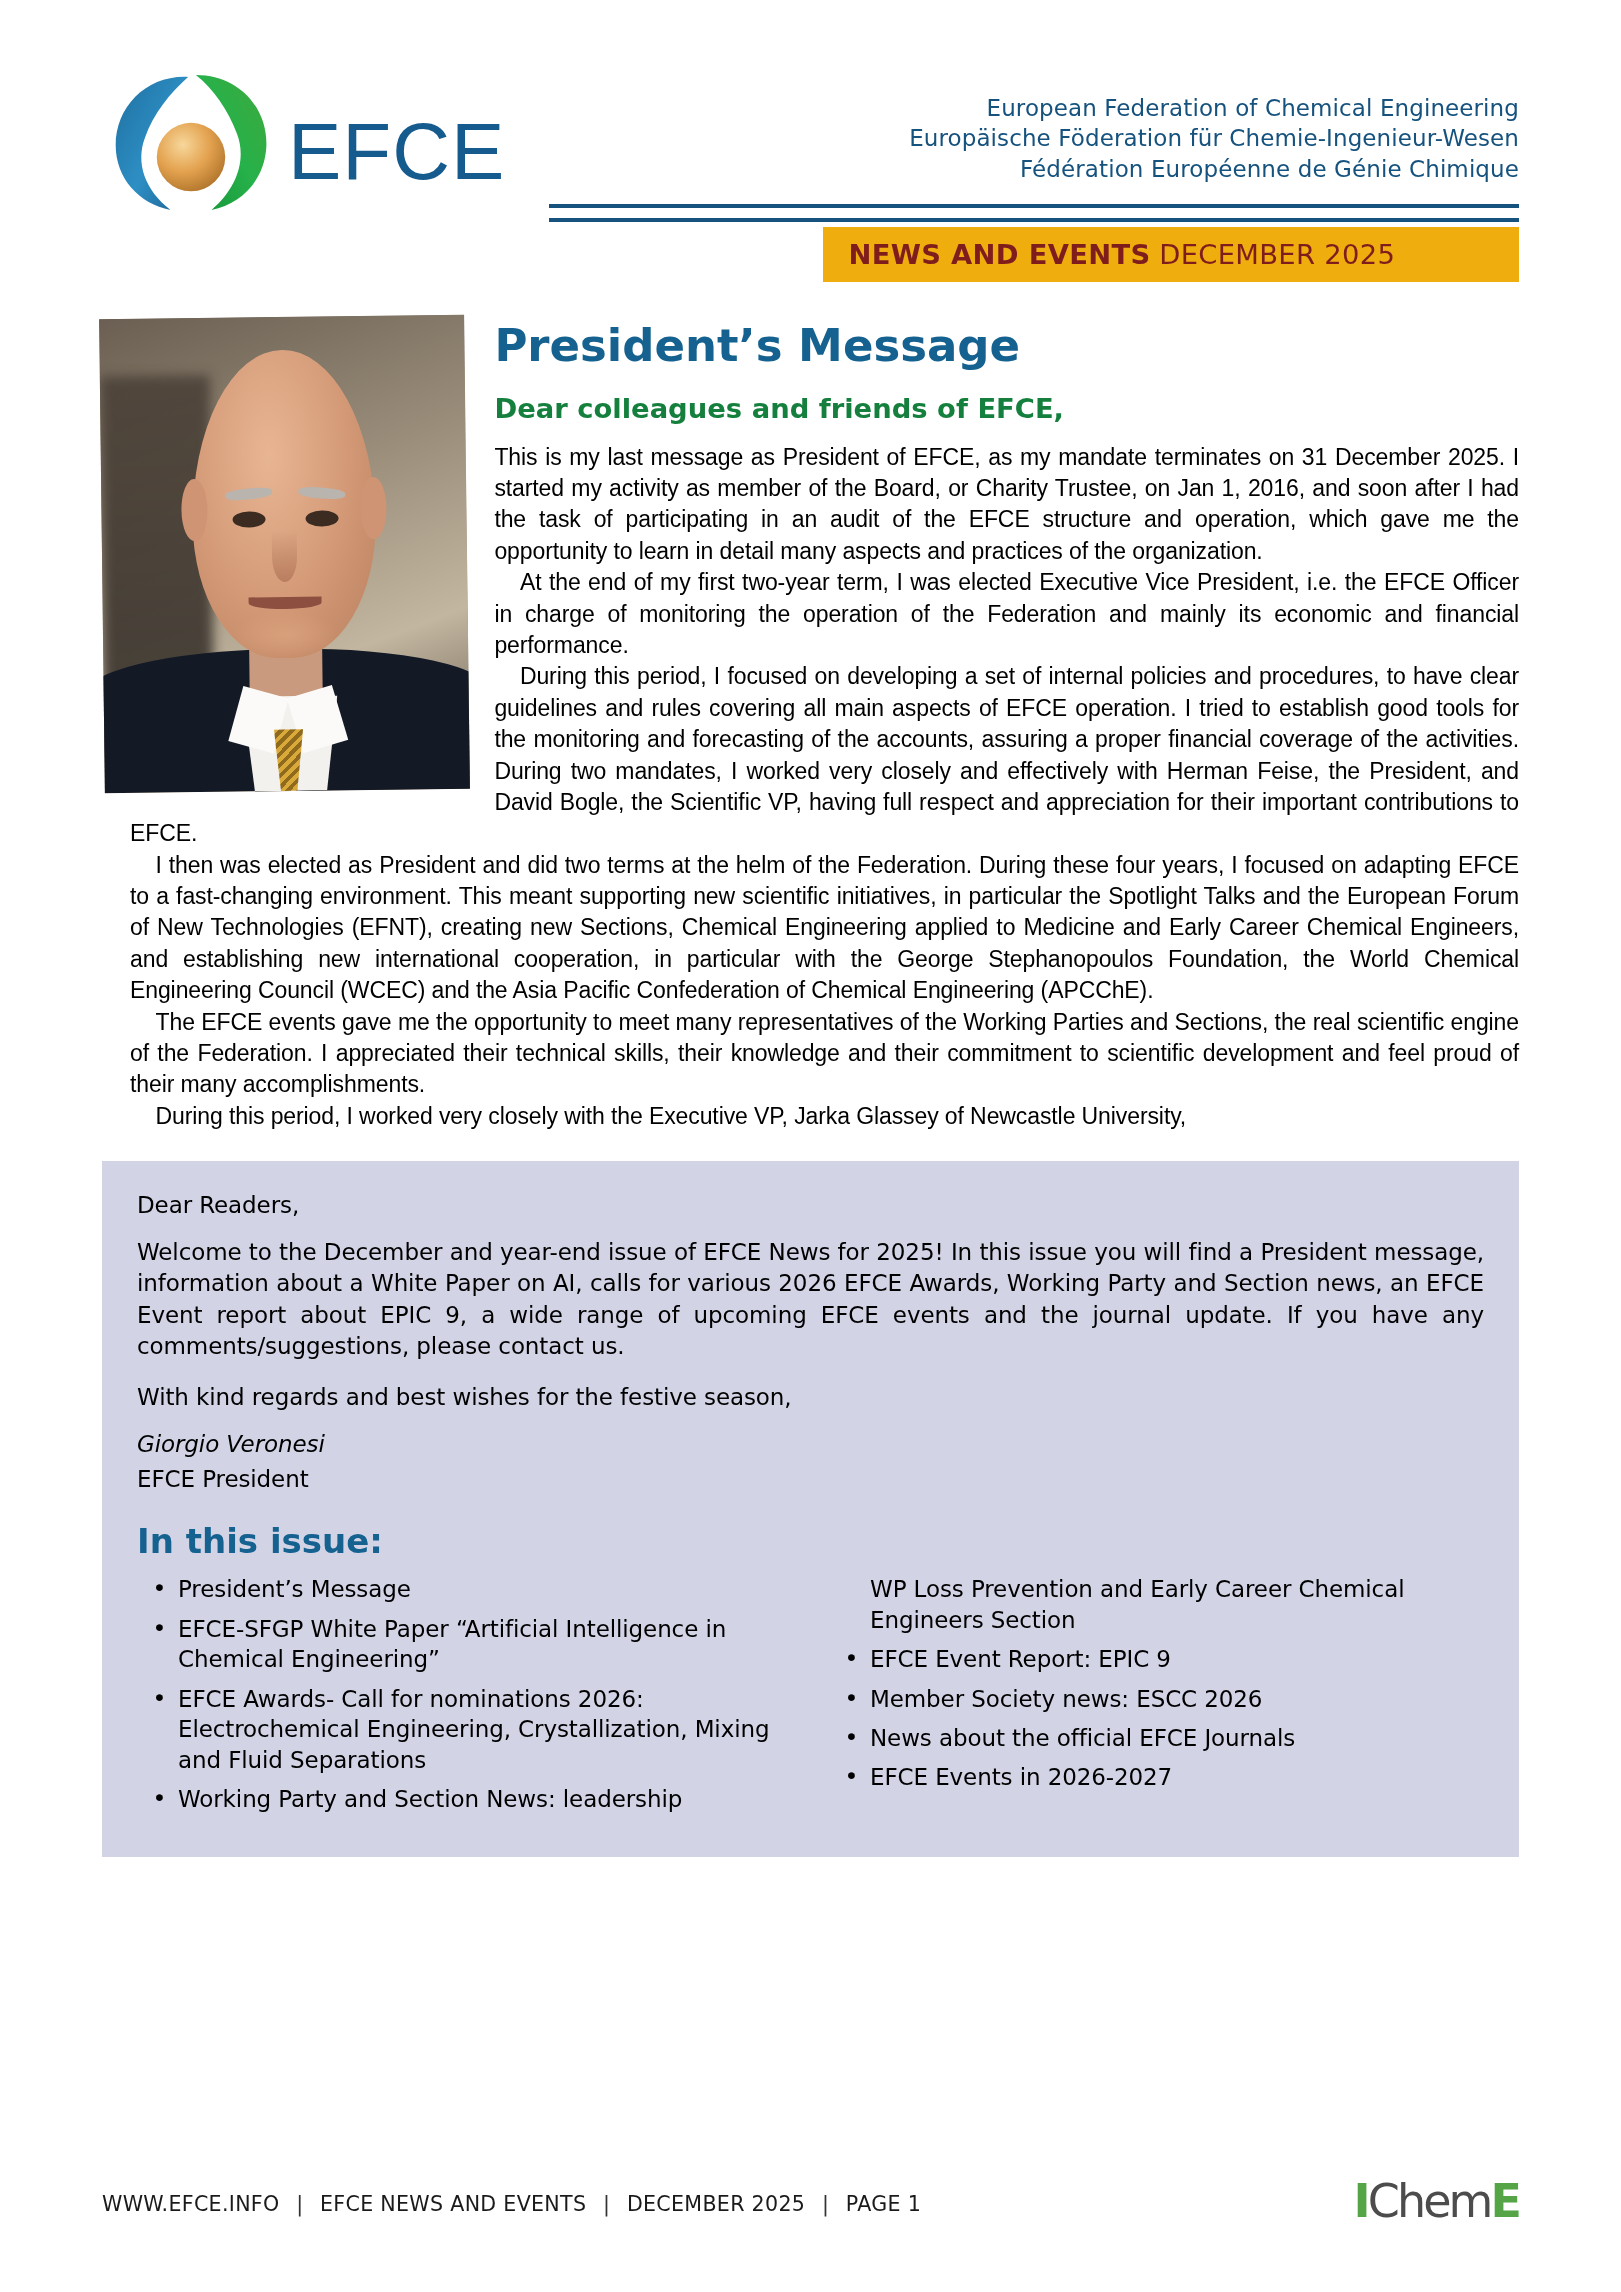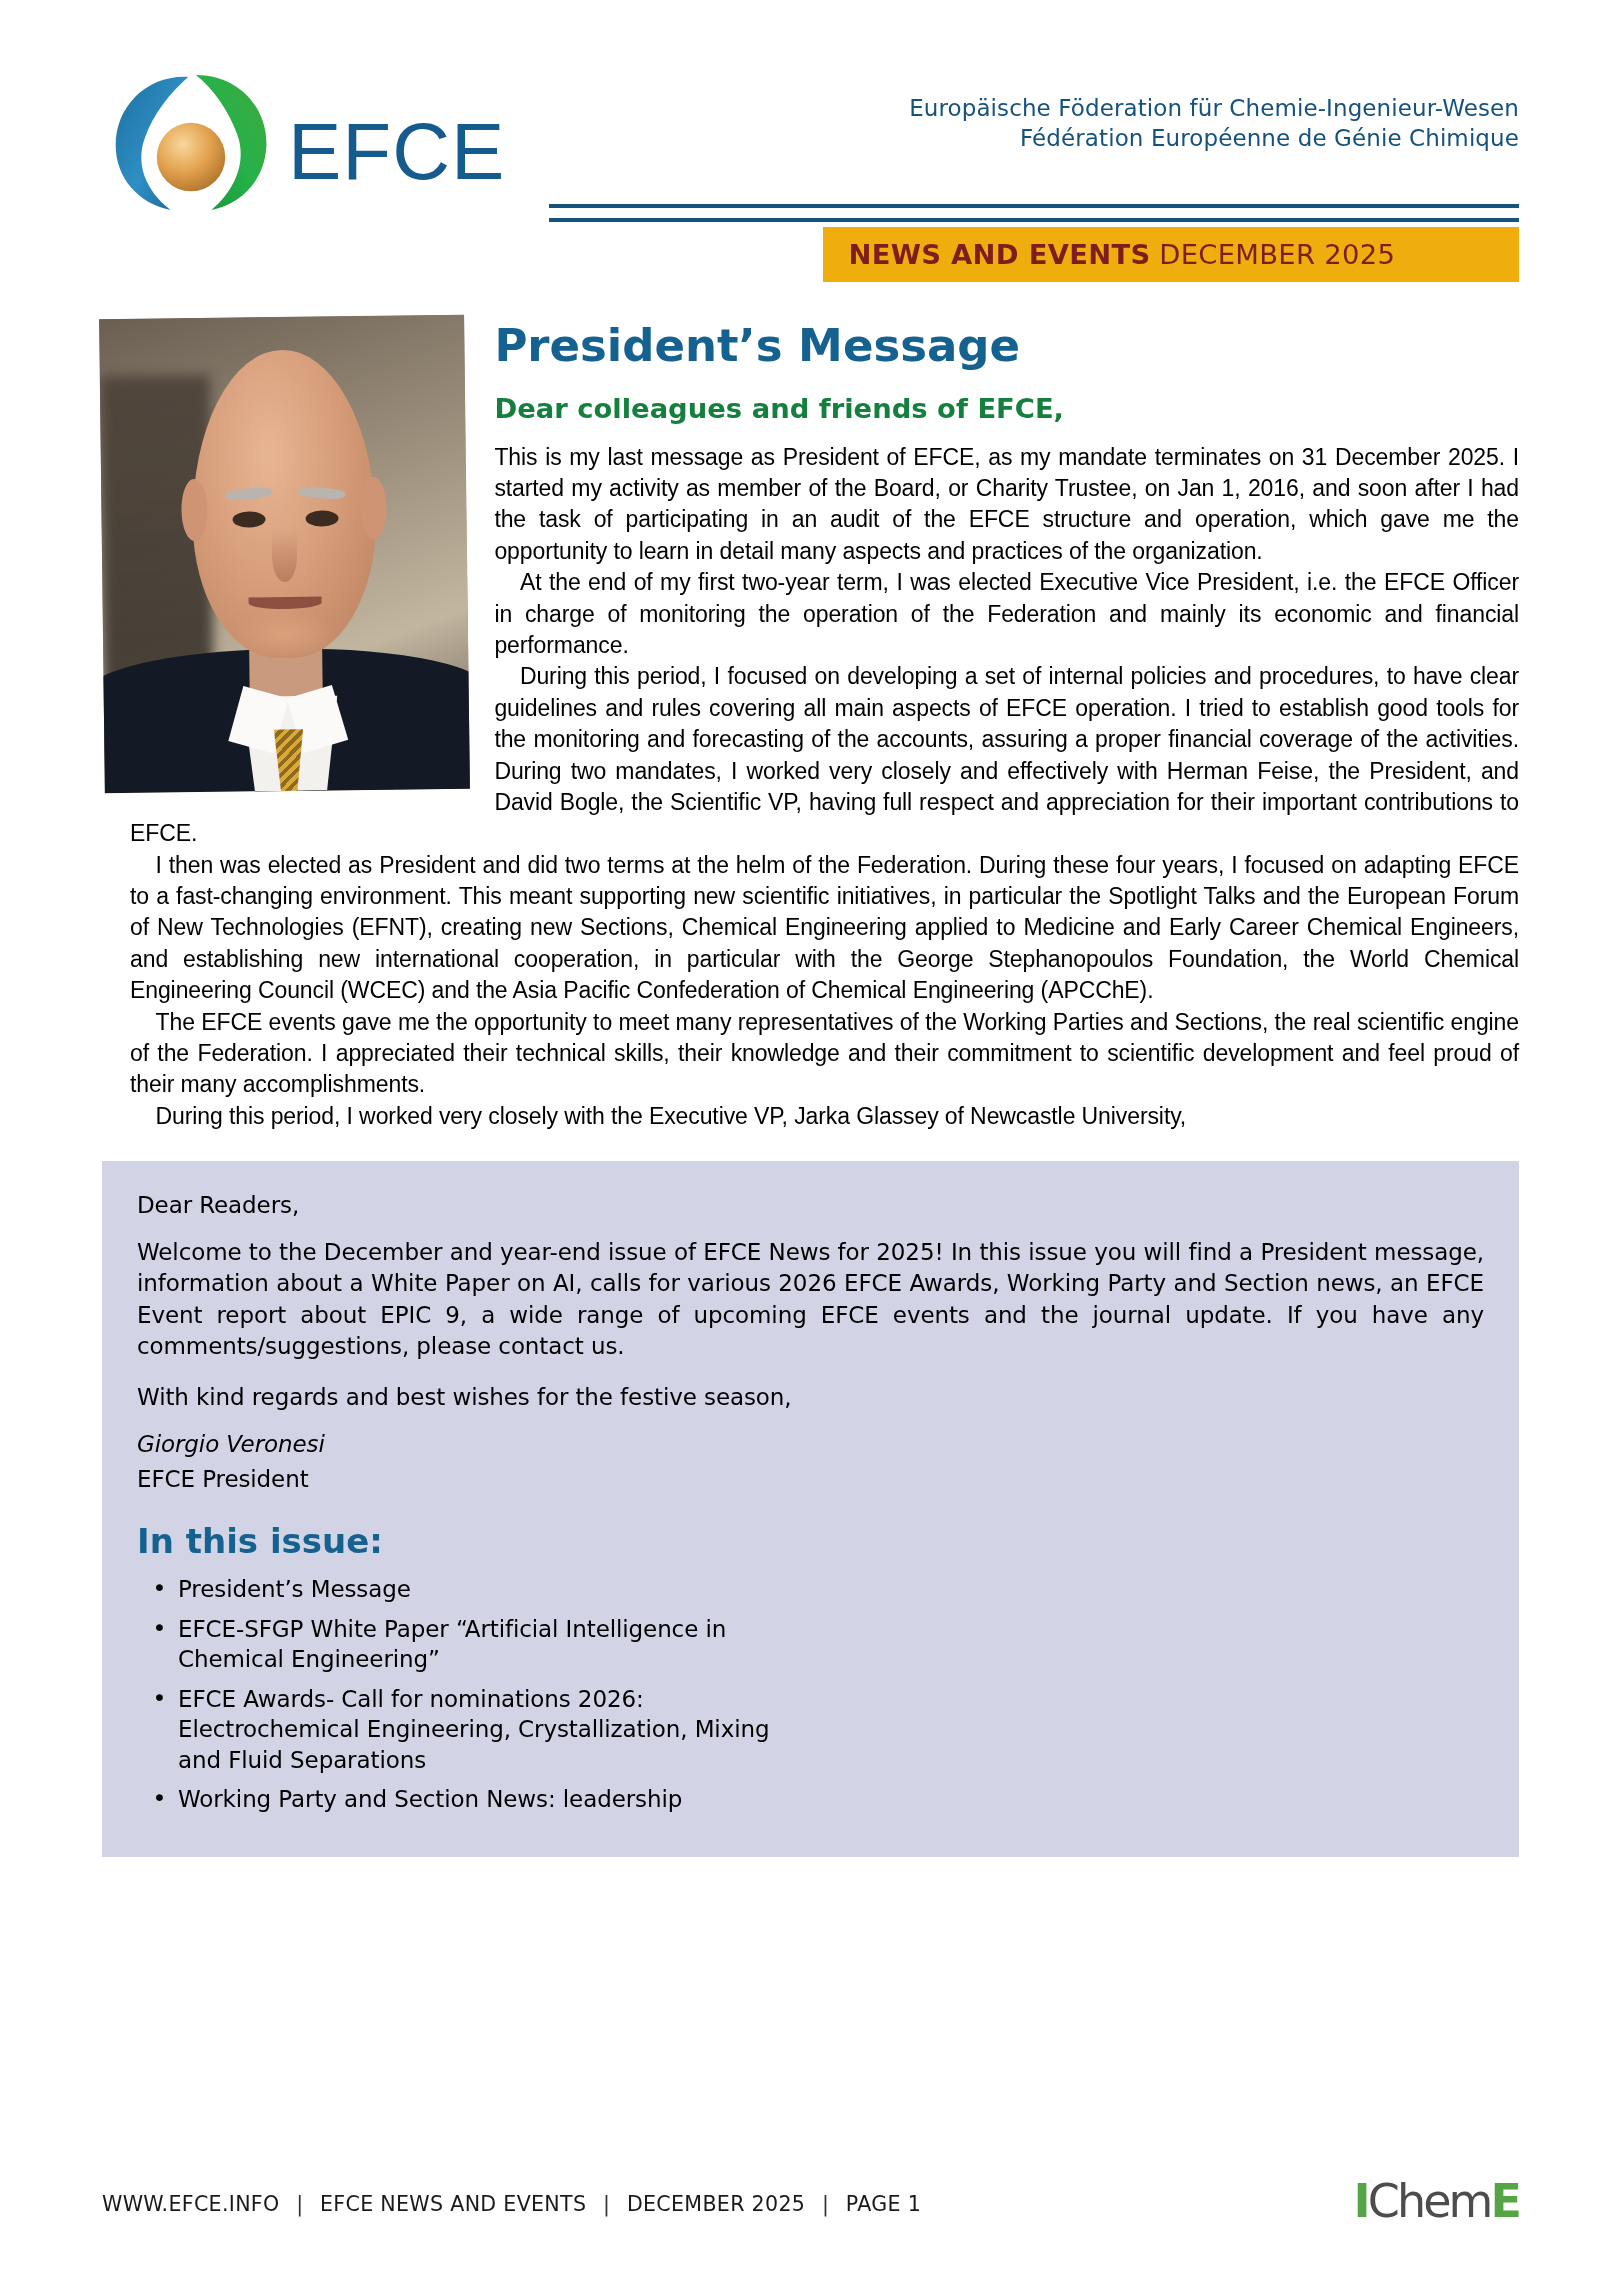--- a/index.html
+++ b/index.html
@@ -292,20 +292,21 @@
         </defs>
         <path d="M88 16 C46 14 14 46 14 86 C14 120 38 146 70 152 C44 132 34 104 44 78 C52 54 70 32 88 16 Z" fill="url(#gblue)"></path>
         <path d="M96 14 C140 14 170 48 168 88 C166 122 142 146 112 152 C138 130 148 100 138 74 C129 50 114 28 96 14 Z" fill="url(#ggreen)"></path>
         <circle cx="91" cy="98" r="40" fill="#ffffff"></circle>
         <circle cx="91" cy="98" r="35" fill="url(#gorange)"></circle>
       </svg>
       <div class="logo-word">EFCE</div>
     </div>
 
     <div class="header-titles">
+      <div>European Federation of Chemical Engineering</div>
       <div>Europäische Föderation für Chemie-Ingenieur-Wesen</div>
       <div>Fédération Européenne de Génie Chimique</div>
     </div>
 
     <div class="rule"></div>
     <div class="rule2"></div>
 
     <div class="banner">
       <b>NEWS AND EVENTS</b>
       <span class="light">DECEMBER 2025</span>
@@ -357,20 +358,29 @@
 
     <div class="issue-cols">
       <div class="issue-col">
         <ul class="issue">
           <li class="bulleted">President’s Message</li>
           <li class="bulleted">EFCE-SFGP White Paper “Artificial Intelligence in Chemical Engineering”</li>
           <li class="bulleted">EFCE Awards- Call for nominations 2026: Electrochemical Engineering, Crystallization, Mixing and Fluid Separations</li>
           <li class="bulleted">Working Party and Section News: leadership</li>
         </ul>
       </div>
+      <div class="issue-col">
+        <ul class="issue">
+          <li class="nobullet">WP Loss Prevention and Early Career Chemical Engineers Section</li>
+          <li class="bulleted">EFCE Event Report: EPIC 9</li>
+          <li class="bulleted">Member Society news: ESCC 2026</li>
+          <li class="bulleted">News about the official EFCE Journals</li>
+          <li class="bulleted">EFCE Events in 2026-2027</li>
+        </ul>
+      </div>
     </div>
   </div>
 
   <div class="footer">
     <div class="footer-text">
       <span>WWW.EFCE.INFO</span>
       <span class="sep">|</span>
       <span>EFCE NEWS AND EVENTS</span>
       <span class="sep">|</span>
       <span>DECEMBER 2025</span>

